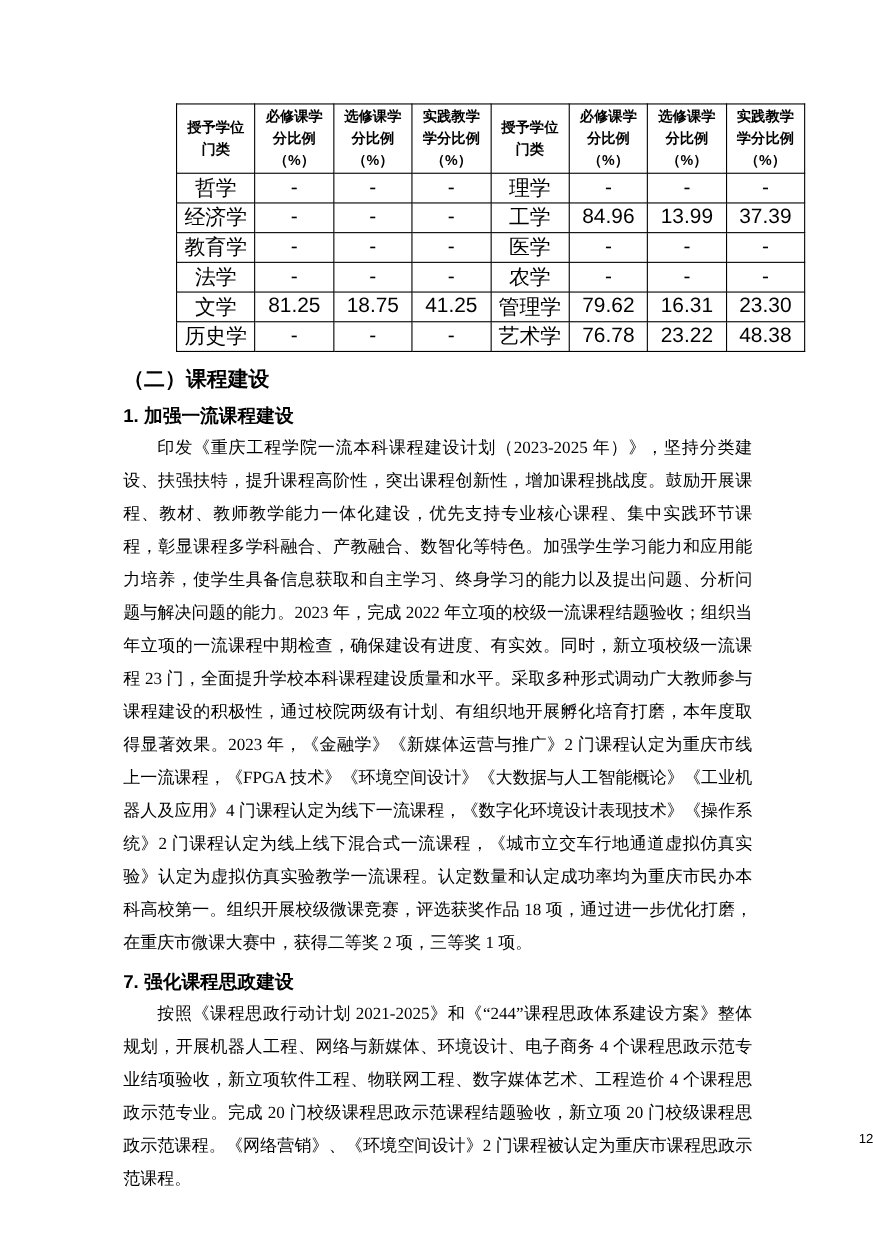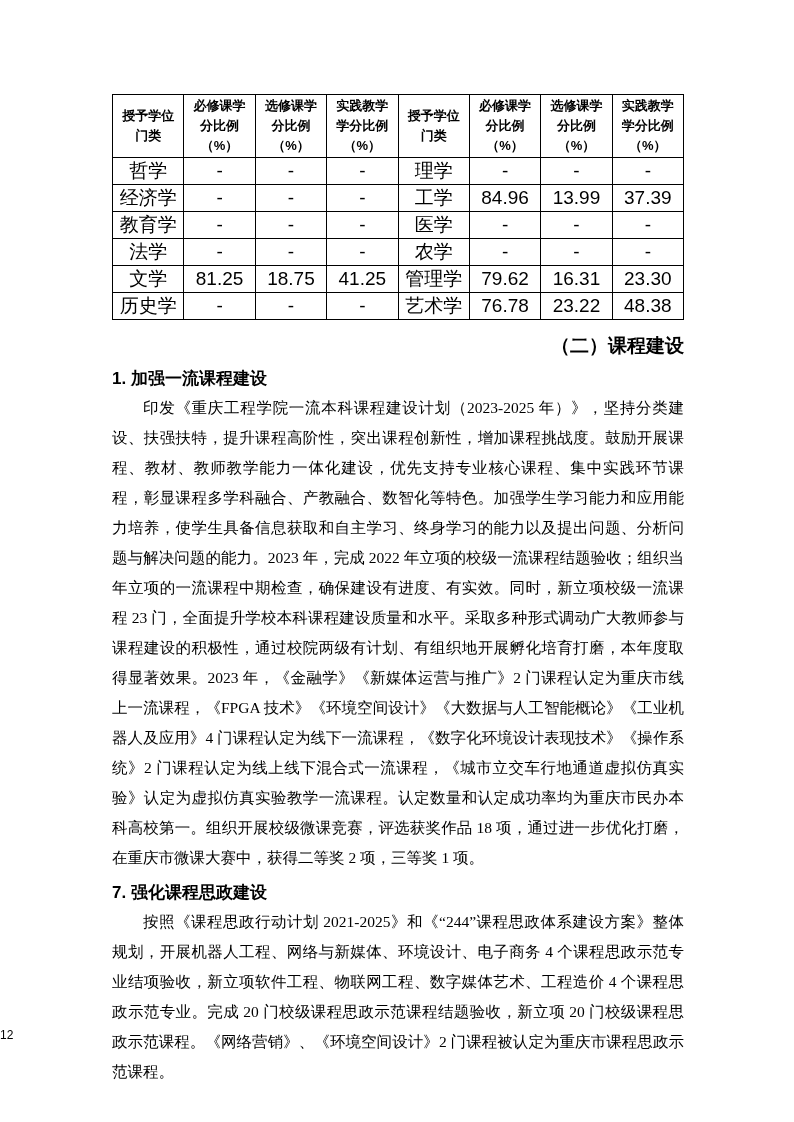--- a/index.html
+++ b/index.html
@@ -19,20 +19,21 @@
     position: absolute;
     left: 112px; top: 94px;
     width: 572px;
   }
   
   table.degree-table {
     width: 100%;
     border-collapse: collapse;
     table-layout: fixed;
     border: 1.5px solid #000;
+    margin-left: 48px;
   }
   .degree-table th, .degree-table td {
     border: 1px solid #000;
     text-align: center;
     vertical-align: middle;
     padding: 0 2px;
     overflow: hidden;
   }
   .degree-table th {
     font-family: "Liberation Sans", "DejaVu Sans", sans-serif;
@@ -47,42 +48,41 @@
     font-size: 19px;
     height: 25px;
   }
   
   .section-heading {
     font-family: "Liberation Sans", "DejaVu Sans", sans-serif;
     font-weight: bold;
     font-size: 19px;
     line-height: 26px;
     margin: 13px 0 9px 0;
-    text-align: right;
   }
   .sub-heading {
     font-family: "Liberation Sans", "DejaVu Sans", sans-serif;
     font-weight: bold;
     font-size: 17px;
     line-height: 21px;
     margin: 9px 0 4px 0;
   }
   p.body-text {
     margin: 0;
     font-size: 15.5px;
     line-height: 30px;
     text-align: justify;
     text-indent: 2em;
   }
   
   .page-footer {
     position: absolute;
     left: 0; top: 1028px;
     width: 794px;
-    text-align: left;
+    text-align: right;
     font-family: "Liberation Sans", "DejaVu Sans", sans-serif;
     font-size: 12px;
   }
 </style>
 </head>
 <body>
 
 <div class="page">
   <div class="content">
 

